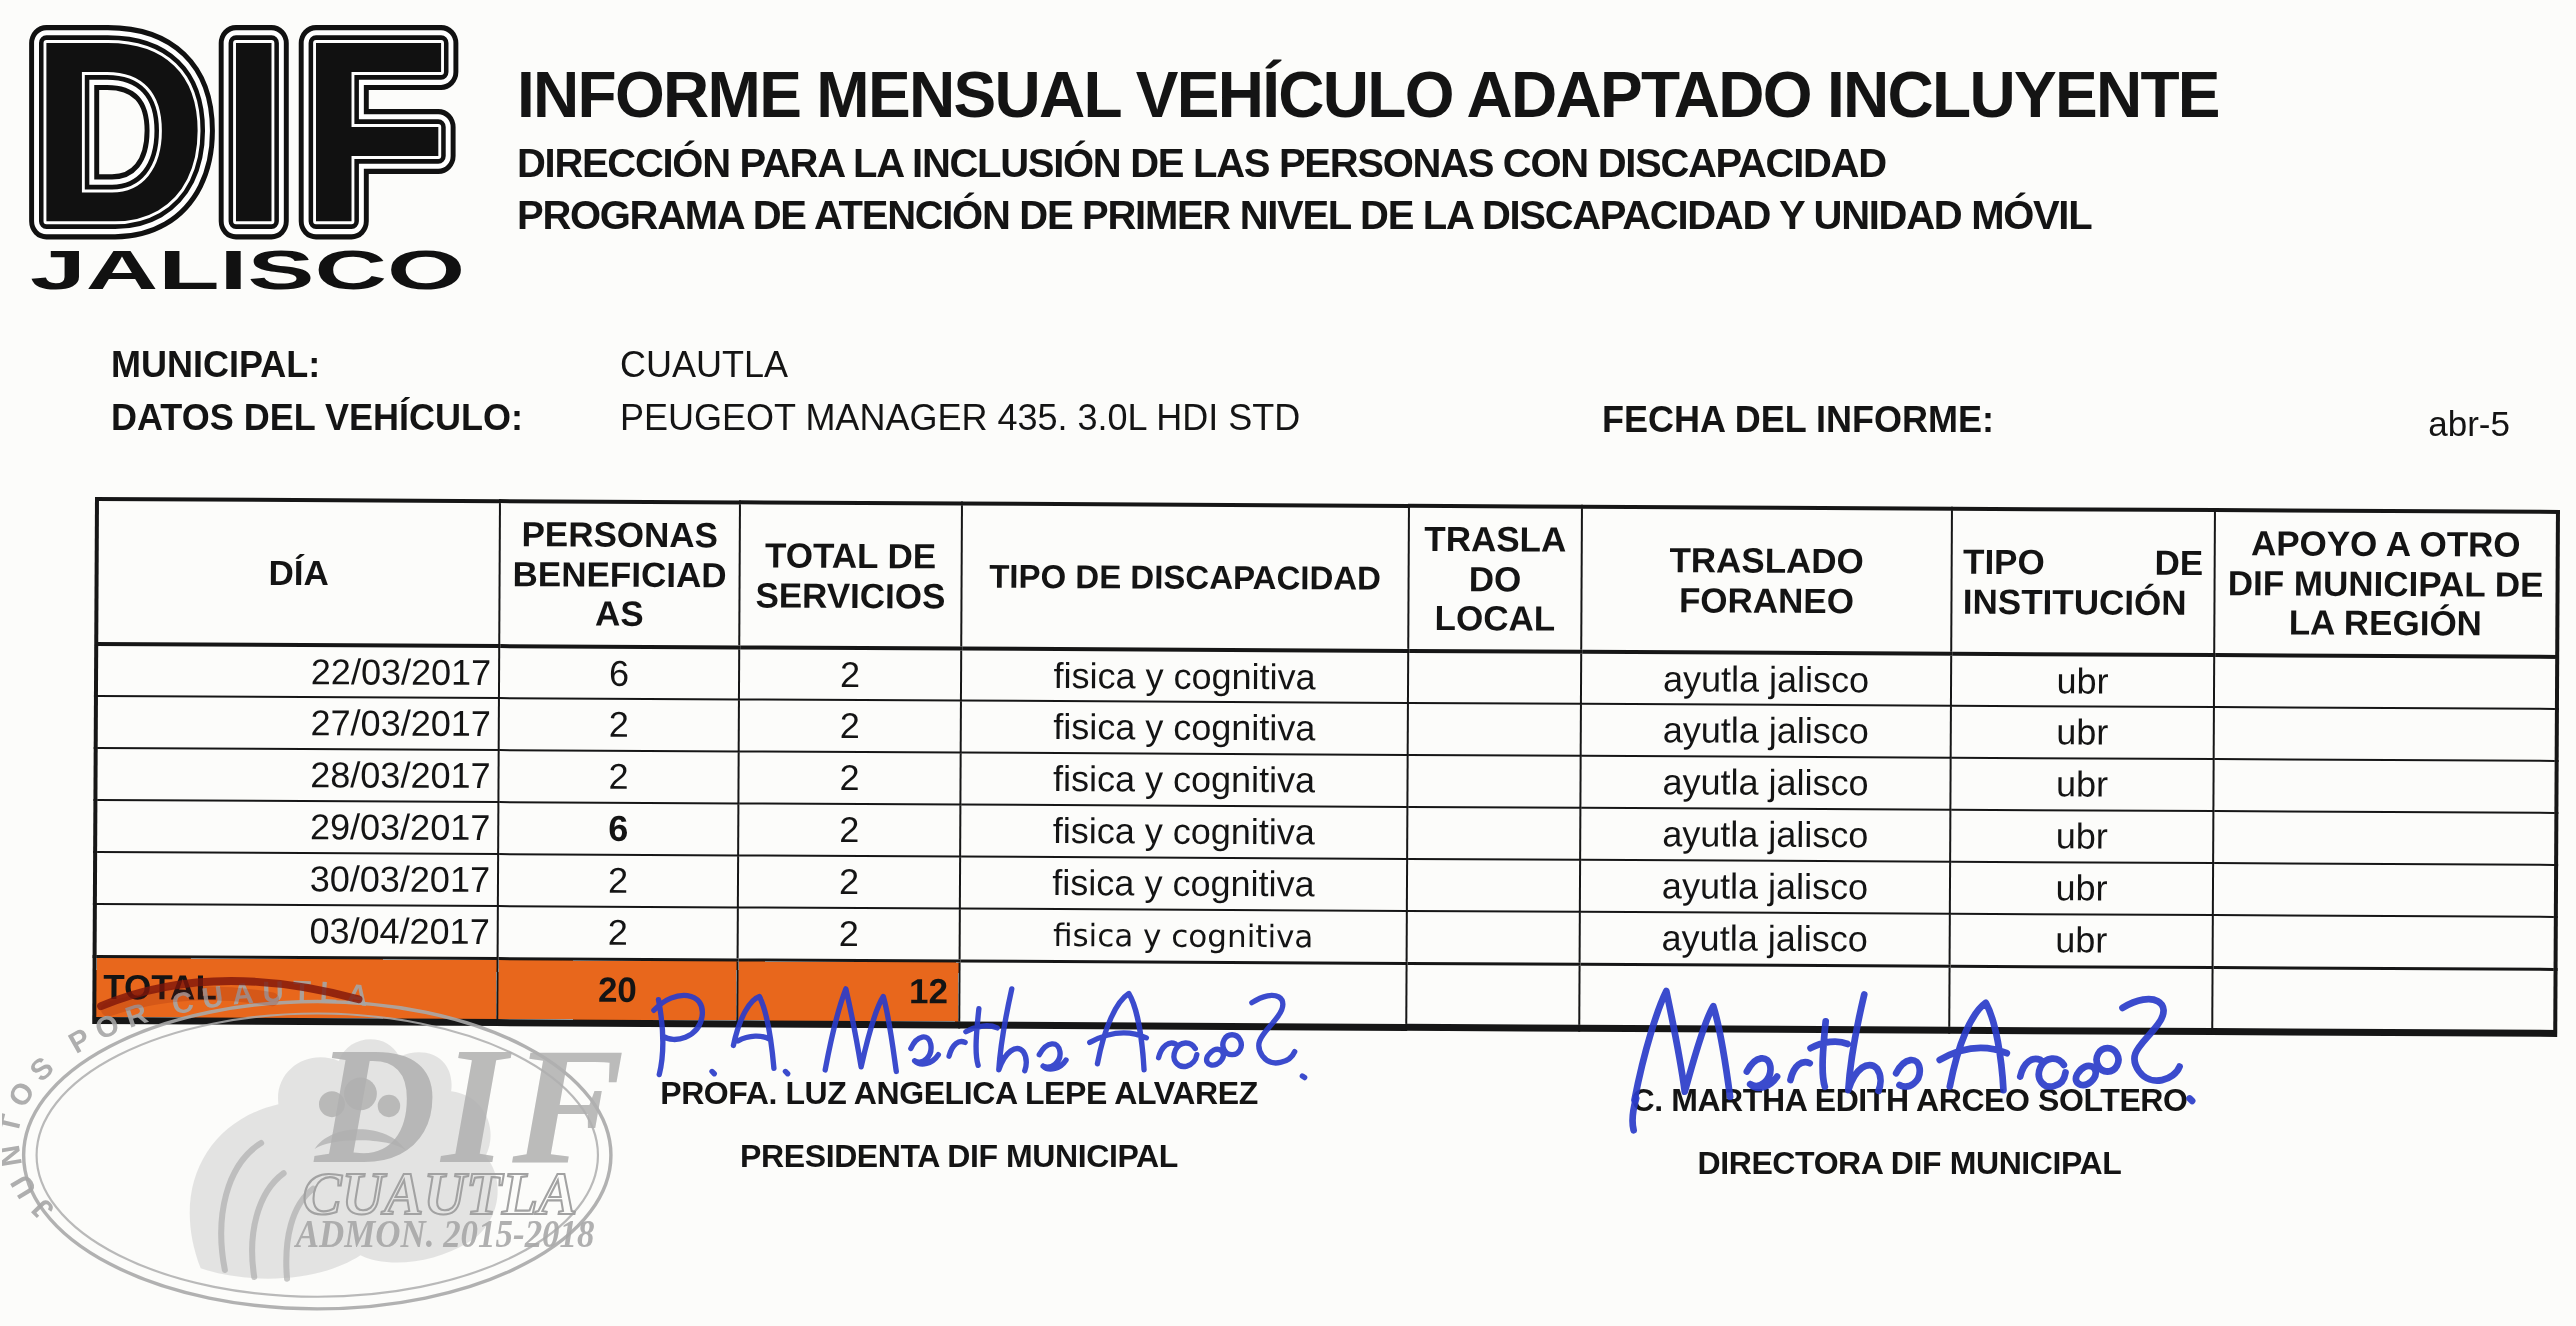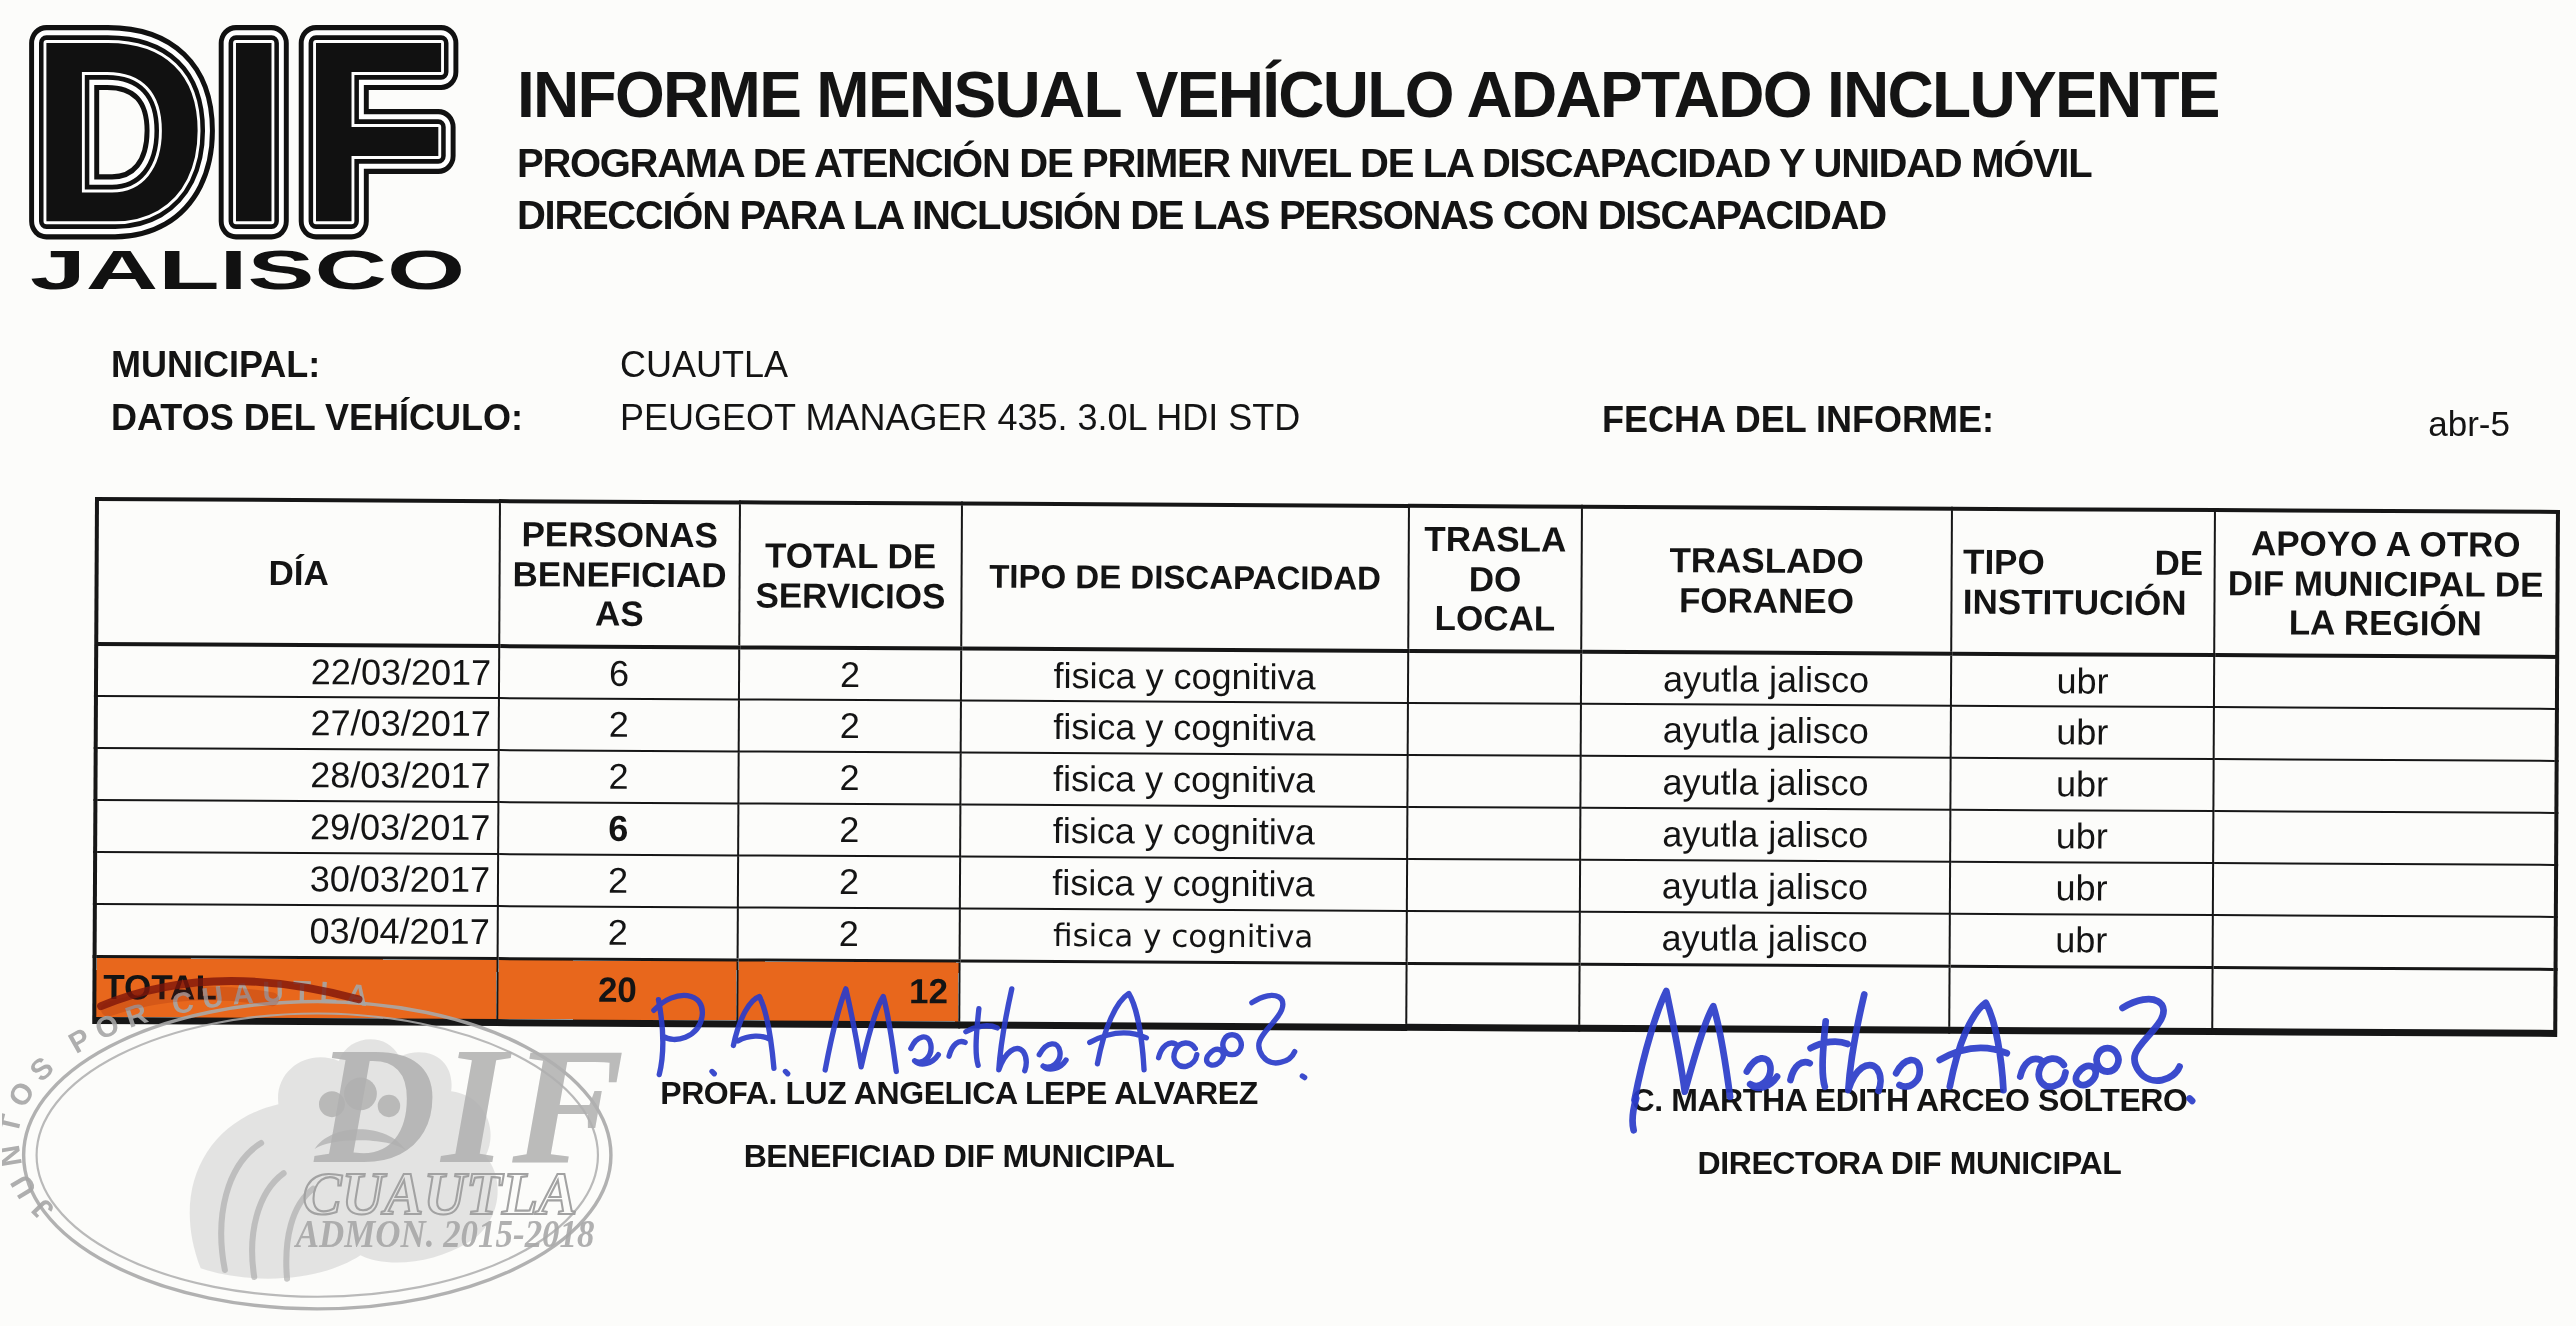--- a/index.html
+++ b/index.html
@@ -79,22 +79,22 @@
     <use href="#difword" fill="#111" stroke="#111" stroke-width="42" paint-order="stroke" stroke-linejoin="round"></use>
     <use href="#difword" fill="none" stroke="#ffffff" stroke-width="30" paint-order="stroke" stroke-linejoin="round"></use>
     <use href="#difword" fill="none" stroke="#111" stroke-width="18" paint-order="stroke" stroke-linejoin="round"></use>
     <use href="#difword" fill="#111" stroke="#ffffff" stroke-width="7" paint-order="stroke" stroke-linejoin="round"></use>
     <text x="8" y="326" font-family="Liberation Sans, DejaVu Sans, sans-serif" font-weight="bold" font-size="64" fill="#111" textLength="504" lengthAdjust="spacingAndGlyphs">JALISCO</text>
   </svg>
 </div>
 
 <div class="abs titles">
   <div class="title-main">INFORME MENSUAL VEHÍCULO ADAPTADO INCLUYENTE</div>
+  <div class="title-sub">DIRECCIÓN PARA LA INCLUSIÓN DE LAS PERSONAS CON DISCAPACIDAD</div>
   <div class="title-sub">PROGRAMA DE ATENCIÓN DE PRIMER NIVEL DE LA DISCAPACIDAD Y UNIDAD MÓVIL</div>
-  <div class="title-sub">DIRECCIÓN PARA LA INCLUSIÓN DE LAS PERSONAS CON DISCAPACIDAD</div>
 </div>
 
 <div class="abs meta-label" style="left:111px;top:344px;">MUNICIPAL:</div>
 <div class="abs meta-value" style="left:620px;top:344px;">CUAUTLA</div>
 
 <div class="abs meta-label" style="left:111px;top:397px;">DATOS DEL VEHÍCULO:</div>
 <div class="abs meta-value" style="left:620px;top:397px;">PEUGEOT MANAGER 435. 3.0L HDI STD</div>
 
 <div class="abs meta-label" style="left:1602px;top:399px;">FECHA DEL INFORME:</div>
 <div class="abs meta-value" style="right:66px;top:404px;font-size:35px;">abr-5</div>
@@ -224,21 +224,21 @@
   <path d="M30,148 C26,162 24,174 27,186"></path>
   <path d="M162,116 C172,96 188,96 190,110 C192,126 177,138 166,131 M166,131 C175,140 190,134 198,122 M214,126 C218,108 228,102 237,106 M256,56 C253,86 250,118 255,134 M238,88 C253,80 270,78 282,83 M302,24 C293,62 285,106 283,138 C291,112 307,102 317,112 C324,122 321,134 319,139 M340,118 C350,98 366,98 368,112 C370,128 355,138 344,132"></path>
   <path d="M404,134 C414,82 430,46 447,34 C459,56 466,100 468,138 M392,102 C420,86 448,84 472,94"></path>
   <path d="M488,122 C492,104 503,98 512,102 M540,108 C533,97 518,98 512,111 C506,125 516,137 529,133 C537,131 541,124 542,117 M556,119 c11,-18 28,-8 20,5 c-9,14 -27,8 -20,-5 M592,116 a13,14 0 1,1 0.2,0"></path>
   <path d="M610,40 C646,18 672,34 652,60 C634,84 614,94 630,116 C644,135 672,126 678,110"></path>
   <path d="M690,148 l3,3"></path>
 </svg>
 
 <div class="abs sig-block sig-left">
   <div class="sig-name">PROFA. LUZ ANGELICA LEPE ALVAREZ</div>
-  <div class="sig-role">BENEFICIAD DIF MUNICIPAL</div>
+  <div class="sig-role">PRESIDENTA DIF MUNICIPAL</div>
 </div>
 <div class="abs sig-block sig-right">
   <div class="sig-name">C. MARTHA EDITH ARCEO SOLTERO</div>
   <div class="sig-role">DIRECTORA DIF MUNICIPAL</div>
 </div>
 
 <svg class="abs stamp" width="691" height="361" viewBox="0 0 800 418">
   <defs>
     <path id="arcpath" d="M 75,290 A 300 150 0 0 1 600,110" fill="none"></path>
   </defs>

